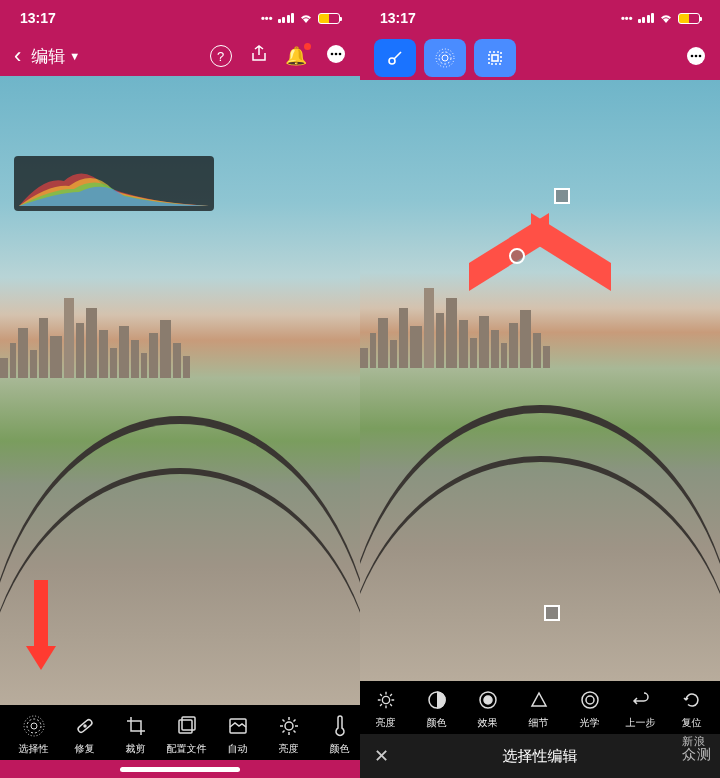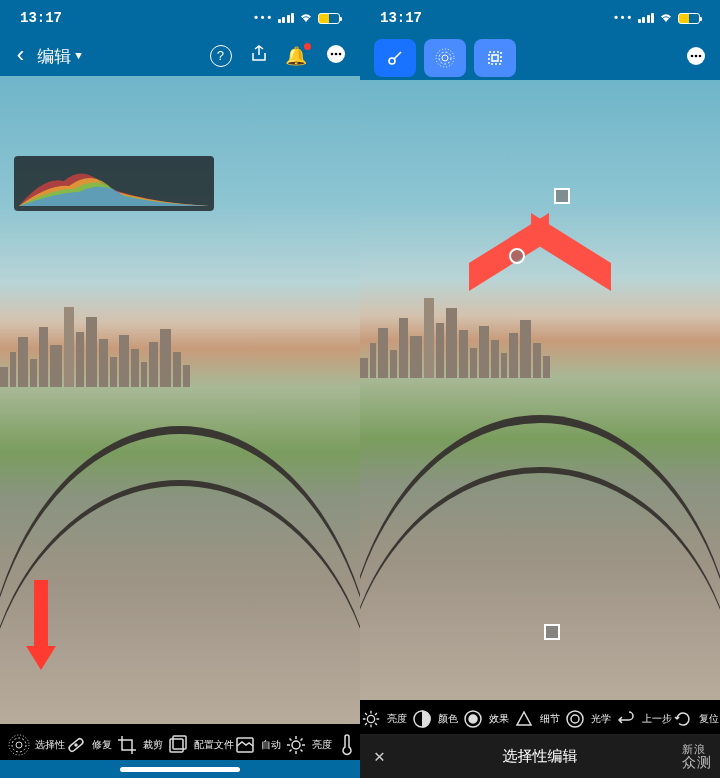--- a/index.html
+++ b/index.html
@@ -8,25 +8,24 @@
       font-family: -apple-system, "PingFang SC", sans-serif;
       width: 720px;
       height: 778px;
       display: flex;
       position: relative;
       overflow: hidden;
     }
     .phone {
       width: 360px;
       height: 778px;
-      background: #0369a1;
+      background: #be185d;
       position: relative;
       display: flex;
       flex-direction: column;
-      font-family: Liberation Mono, monospace;
     }
     
     .status-bar {
       height: 36px;
       display: flex;
       align-items: center;
       justify-content: space-between;
       padding: 0 20px;
       color: #fff;
       font-size: 14px;
@@ -158,21 +157,21 @@
       background: #000;
       display: flex;
       padding: 10px 0 4px 8px;
       overflow-x: hidden;
     }
     .bottom-bar.two-row {
       flex-direction: column; padding: 8px 0 4px;
     }
     .tool-row { display: flex; }
     .tool {
-      flex: 0 0 51px; display: flex; flex-direction: row;
+      flex: 0 0 51px; display: flex; flex-direction: column;
       align-items: center; gap: 5px; cursor: pointer;
       color: #f0f0f0;
     }
     .tool-ico {
       width: 22px; height: 22px; display: flex;
       align-items: center; justify-content: center;
       font-size: 18px;
     }
     .tool-label { font-size: 10px; white-space: nowrap; }
     
@@ -190,21 +189,21 @@
     .home-indicator {
       height: 18px; display: flex; align-items: center;
       justify-content: center;
     }
     .home-indicator .bar {
       width: 120px; height: 5px; background: #fff;
       border-radius: 3px;
     }
     
     .watermark {
-      position: absolute; right: 8px; bottom: 8px;
+      position: absolute; right: 8px; bottom: 16px;
       color: rgba(255,255,255,0.7); font-size: 14px;
       line-height: 1.1; letter-spacing: 1px;
       text-align: left;
     }
     .watermark .line1 { font-size: 11px; }
   </style>
 </head>
 <body>
 
 <div class="phone">

